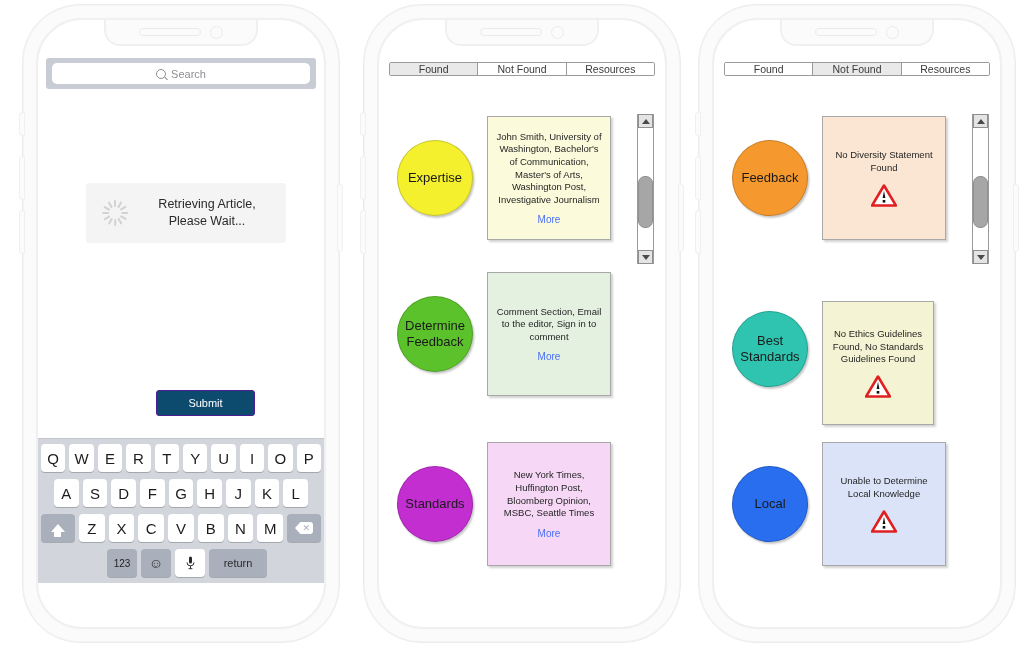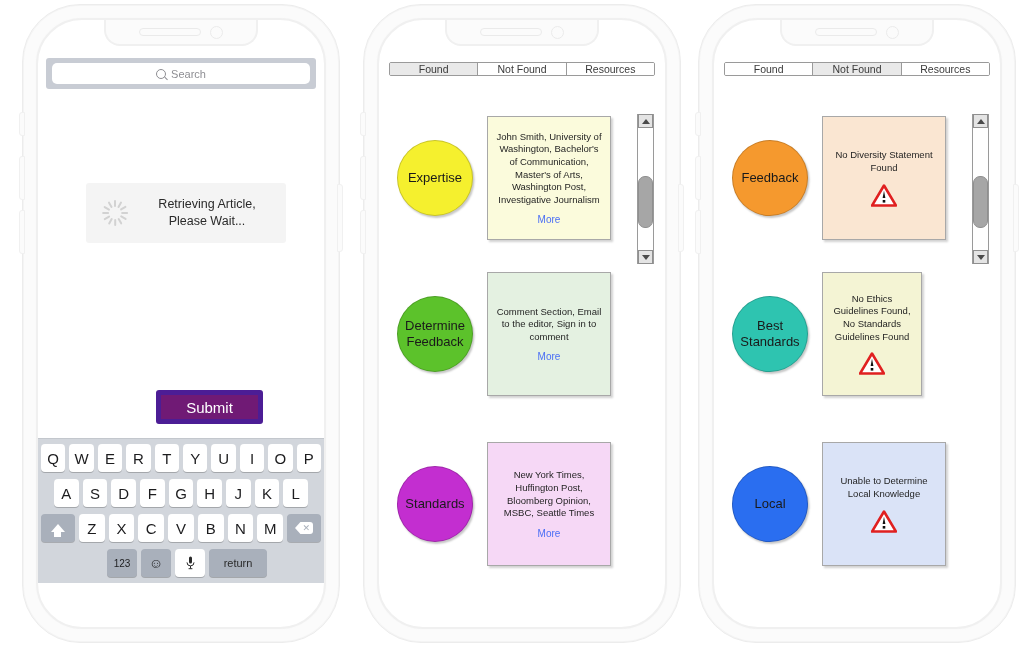--- a/index.html
+++ b/index.html
@@ -75,22 +75,22 @@
   }
   .spinner{width:26px;height:26px;position:relative;flex:none;}
   .spinner i{
     position:absolute;left:50%;top:0;width:2.2px;height:7px;margin-left:-1.1px;
     background:#d2d2d2;border-radius:1px;transform-origin:1.1px 13px;
   }
   .loadtext{font-size:12.5px;color:#2a2a2a;line-height:1.35;text-align:center;flex:1;padding-right:14px;}
 
   .submit{
     position:absolute;left:118px;top:370px;width:97px;height:24px;
-    background:#701a75;color:#fff;border:5px solid #4c1d95;border-radius:3px;
-    font-size:15px;display:flex;align-items:center;justify-content:center;
+    background:#0c4a6e;color:#fff;border:1px solid #4c1d95;border-radius:3px;
+    font-size:11px;display:flex;align-items:center;justify-content:center;
     cursor:pointer;
   }
 
   
   .keyboard{
     position:absolute;left:0;right:0;bottom:44px;
     background:#d2d6dc;
     padding:5px 3px 6px 3px;
     box-sizing:border-box;
     border-top:1px solid #c3c7cd;
@@ -370,21 +370,21 @@
                     <path d="M13 6.5 L14.4 14 L11.6 14 Z" fill="#111"></path>
                     <rect x="11.7" y="16" width="2.6" height="2.6" fill="#111"></rect>
                   </svg>
                 </div>
               </div>
             </div>
             <div class="rowitem" style="top: 168px; left: 0px; right: 0px;">
               <div class="circle" style="width: 76px; height: 76px; margin-left: 18px; background: rgb(46, 196, 176);">
                 <span>Best Standards</span>
               </div>
-              <div class="card" style="width: 100px; height: 124px; margin-left: 14px; background: rgb(244, 244, 212);">
+              <div class="card" style="width: 112px; height: 124px; margin-left: 14px; background: rgb(244, 244, 212); margin-top: 29px;">
                 <div class="cardtext">No Ethics Guidelines Found, No Standards Guidelines Found</div>
                 <div class="warn">
                   <svg width="26" height="23" viewBox="0 0 26 23">
                     <path d="M13 1.5 L25 21.5 L1 21.5 Z" fill="#ffffff" stroke="#e02020" stroke-width="2.6" stroke-linejoin="round"></path>
                     <path d="M13 6.5 L14.4 14 L11.6 14 Z" fill="#111"></path>
                     <rect x="11.7" y="16" width="2.6" height="2.6" fill="#111"></rect>
                   </svg>
                 </div>
               </div>
             </div>

